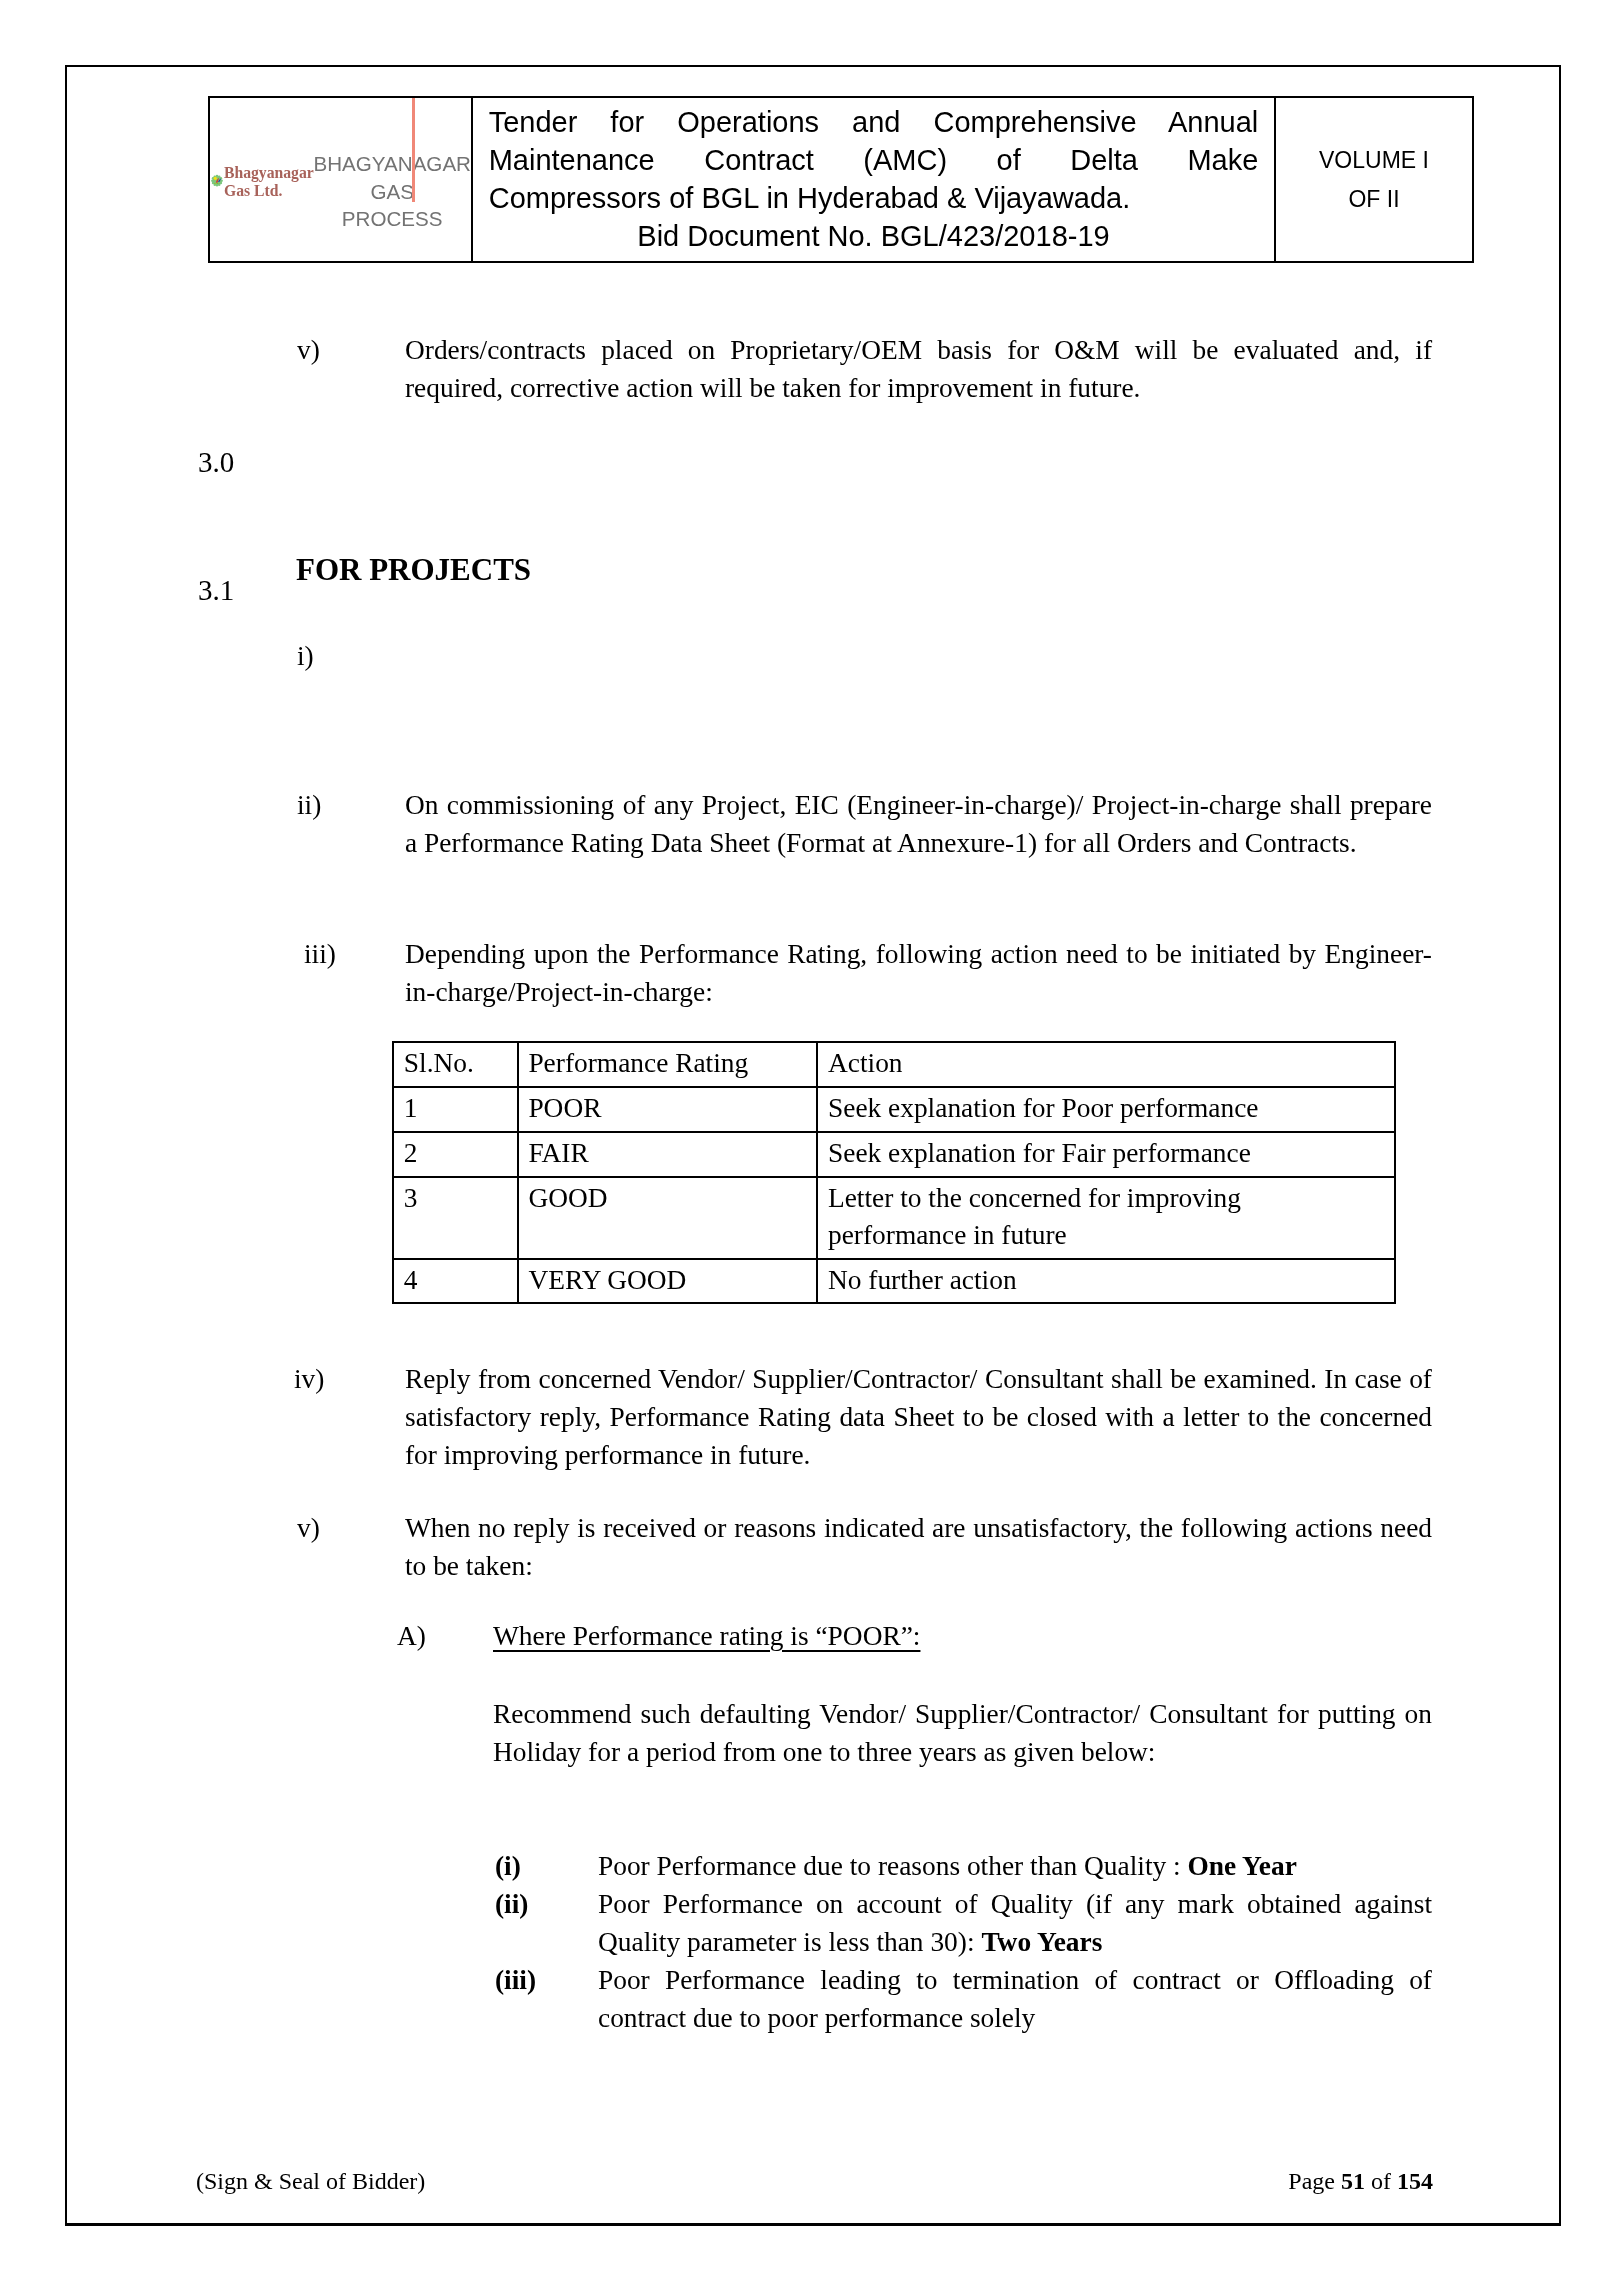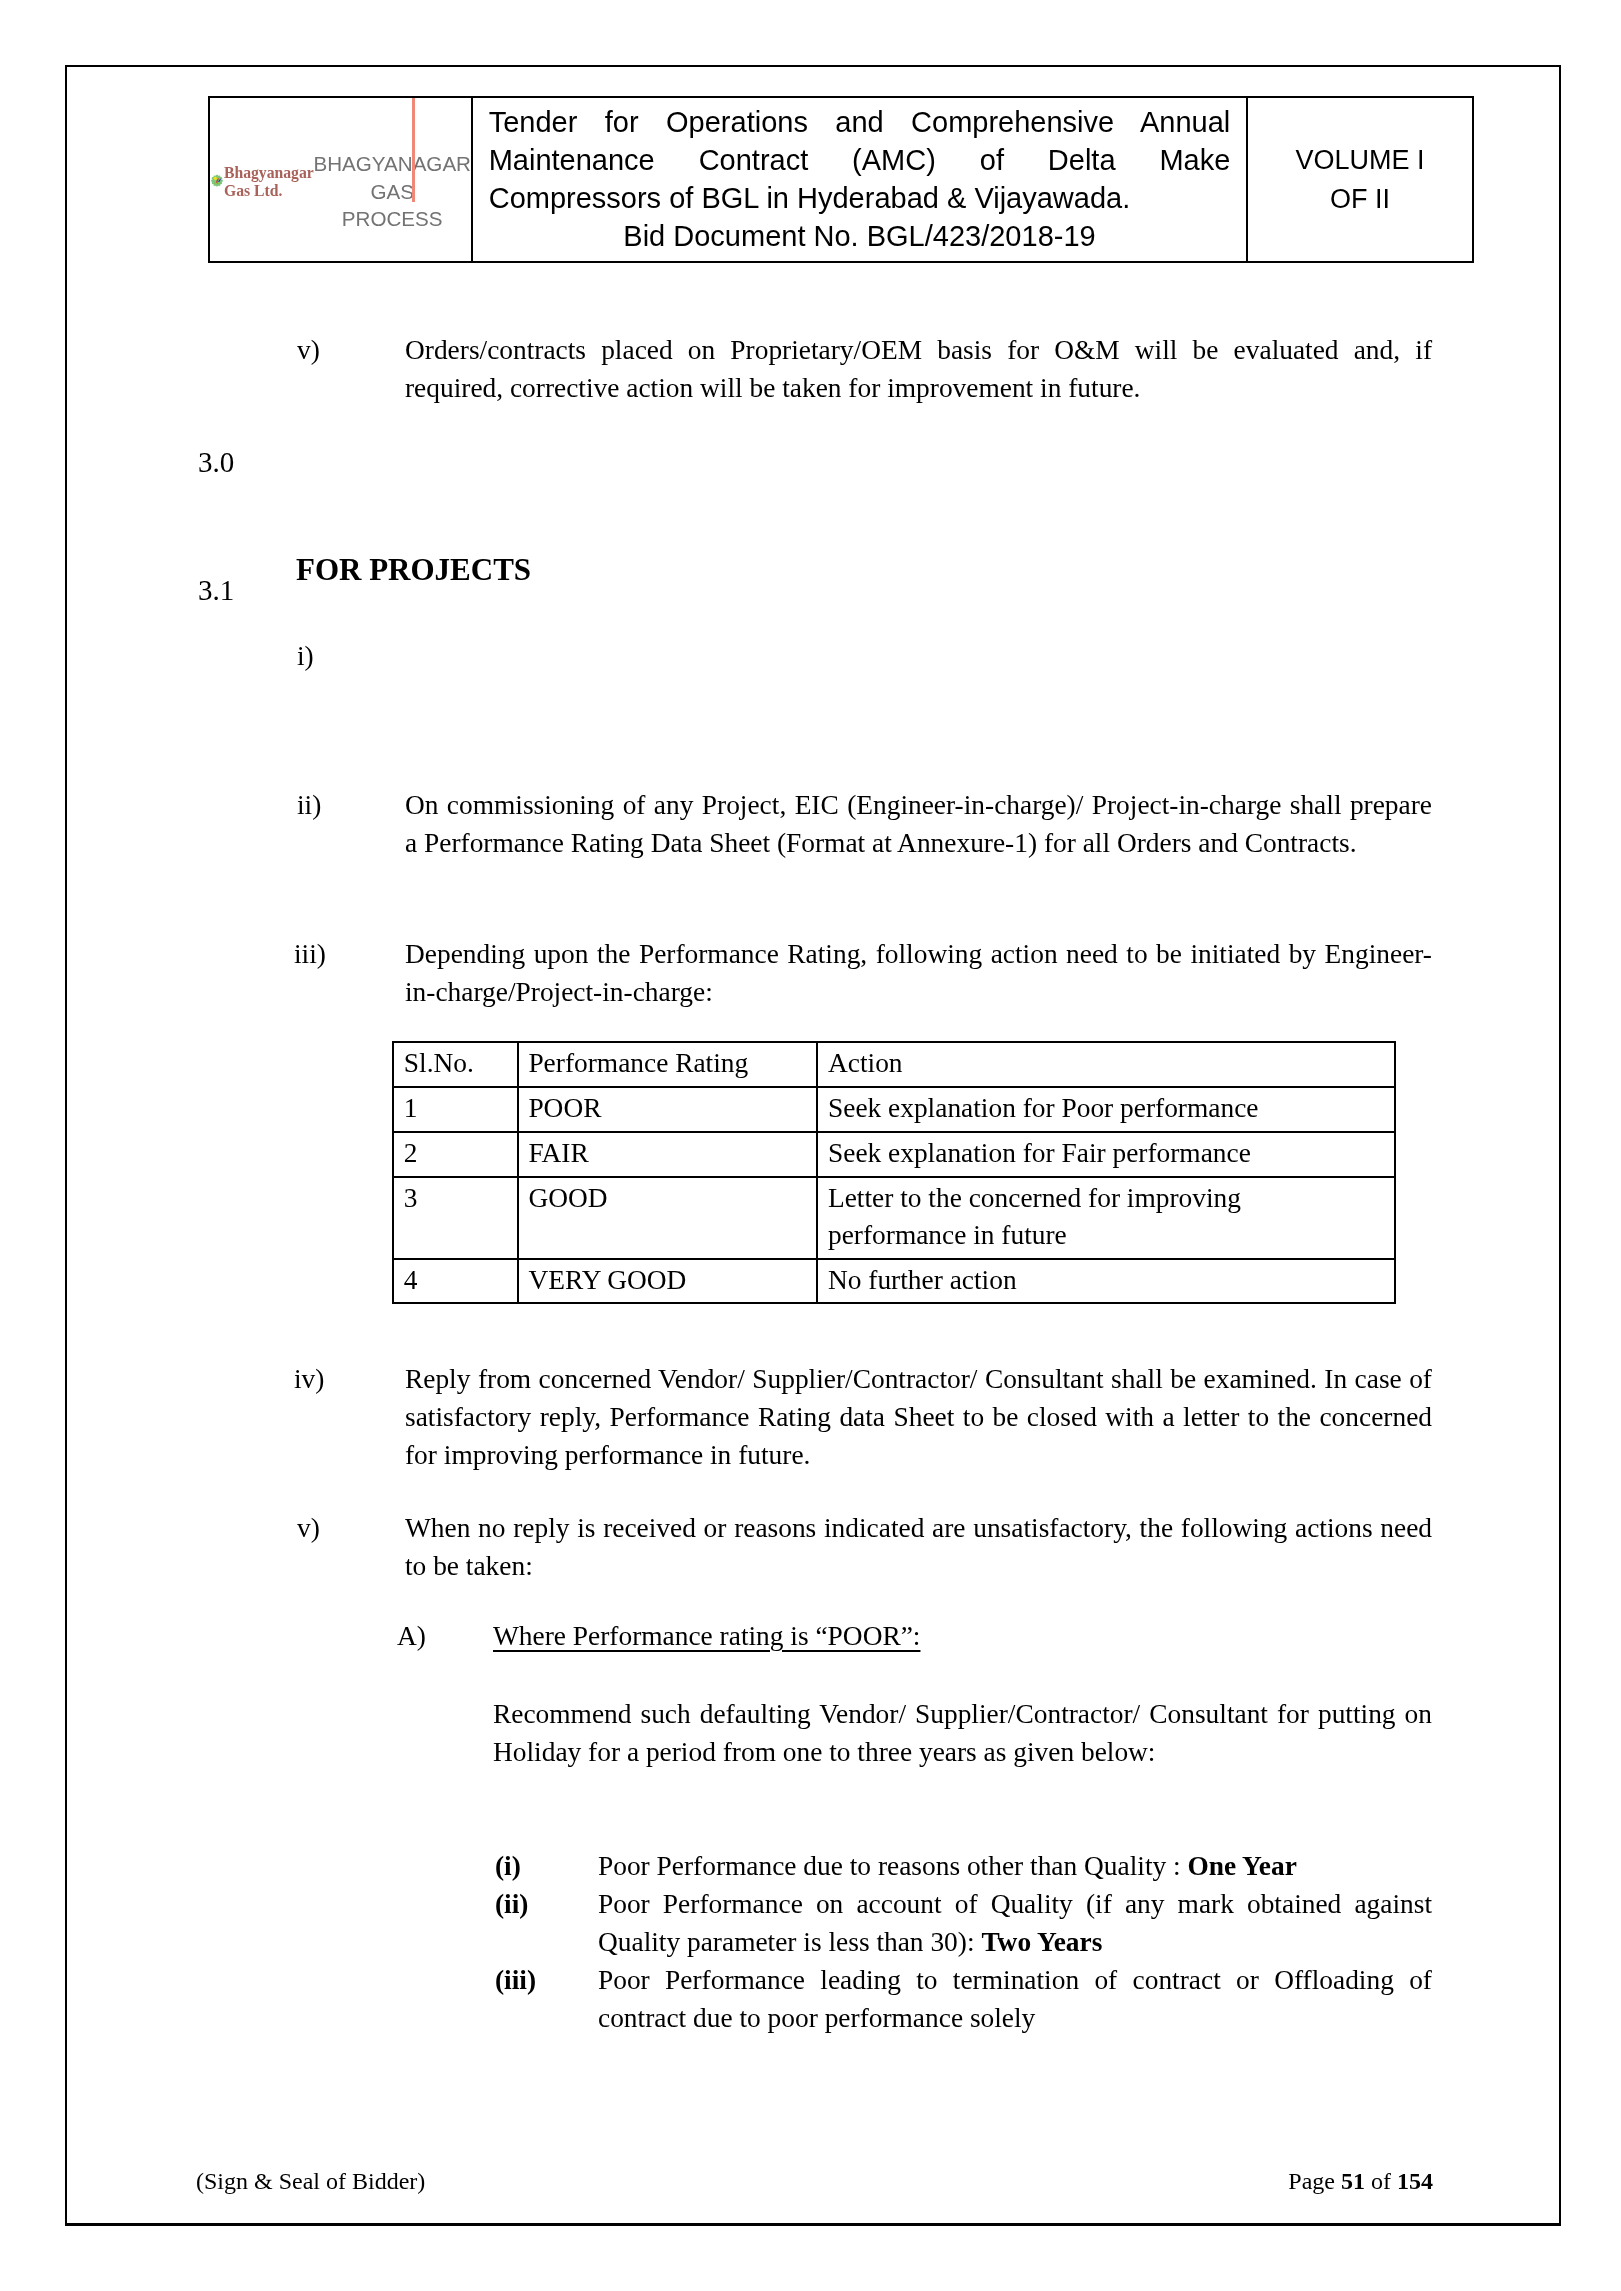--- a/index.html
+++ b/index.html
@@ -8,22 +8,22 @@
              border:2px solid #000; border-bottom-width:3.9px; box-sizing:border-box; }
 
   
   .header-table { position:absolute; left:208px; top:96px; width:1266px; height:167px;
                   display:flex; align-items:stretch; border:2px solid #000; box-sizing:border-box;
                   font-family:"Liberation Sans", sans-serif; }
   .cell-logo { width:263px; border-right:2px solid #000; box-sizing:border-box; position:relative;
                display:flex; flex-direction:row; align-items:center; padding-top:3.9px; }
   .cell-title { flex:1; border-right:2px solid #000; box-sizing:border-box; padding:4.9px 15.7px;
                 font-size:29px; line-height:38px; }
-  .cell-volume { width:224px; display:flex; flex-direction:column; justify-content:center;
-                 align-items:center; font-size:27px; line-height:39px; text-align:center; }
+  .cell-volume { width:196px; display:flex; flex-direction:column; justify-content:center;
+                 align-items:center; font-size:23px; line-height:39px; text-align:center; }
   .jline { text-align:justify; text-align-last:justify; }
   .lline { text-align:left; }
   .cline { text-align:center; }
   .red-line { position:absolute; left:202px; top:0; width:2.9px; height:104px; background:#f08878; }
   .logo-sub { font-family:"Liberation Serif", serif; font-weight:bold; font-size:15.7px; color:#a8625a; margin-top:1px; }
   .logo-company { font-size:20.6px; line-height:27.4px; text-align:center; margin-top:20px; color:#737373; }
 
   
   .ser { font-family:"Liberation Serif", serif; font-size:27.4px; line-height:38px; }
   .abs { position:absolute; }
@@ -112,21 +112,21 @@
   <div class="abs num" style="left:198px; top:443px;">3.0</div>
 
   <div class="abs num" style="left:198px; top:551px;margin-top:20px;">3.1</div>
   <div class="abs hd" style="left:296px; top:551px;">FOR PROJECTS</div>
 
   <div class="abs ser" style="left:297px; top:637px;">i)</div>
 
   <div class="abs ser" style="left:297px; top:786px;">ii)</div>
   <div class="abs ser just" style="left:405px; top:786px; width:1027px;">On commissioning of any Project, EIC (Engineer-in-charge)/ Project-in-charge shall prepare a Performance Rating Data Sheet (Format at Annexure-1) for all Orders and Contracts.</div>
 
-  <div class="abs ser" style="left:294px; top:935px;text-align:right;">iii)</div>
+  <div class="abs ser" style="left:304px; top:935px;text-align:right;">iii)</div>
   <div class="abs ser just" style="left:405px; top:935px; width:1027px;">Depending upon the Performance Rating, following action need to be initiated by Engineer-in-charge/Project-in-charge:</div>
 
   <table class="rtable abs" style="left:392px; top:1041px;">
     <tbody>
         <tr>
       <th class="c1">Sl.No.</th>
       <th class="c2">Performance Rating</th>
       <th class="c3">Action</th>
     </tr>
     <tr>

